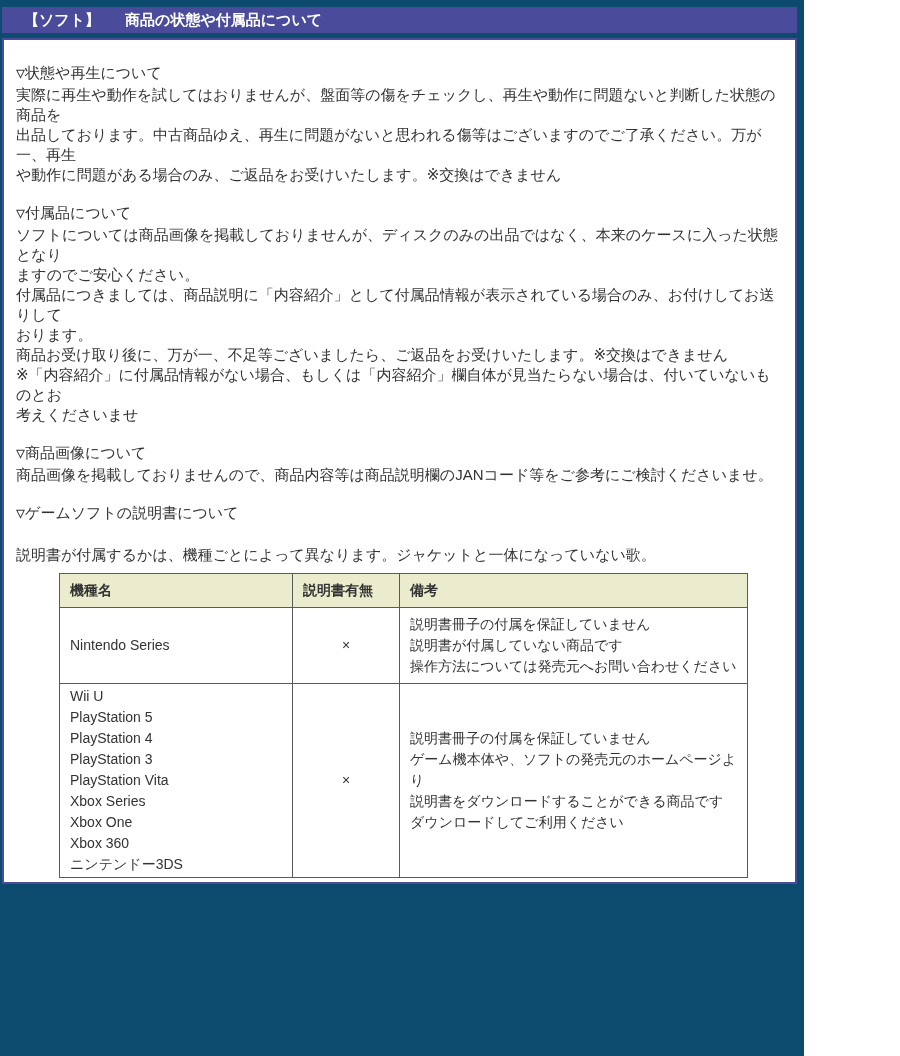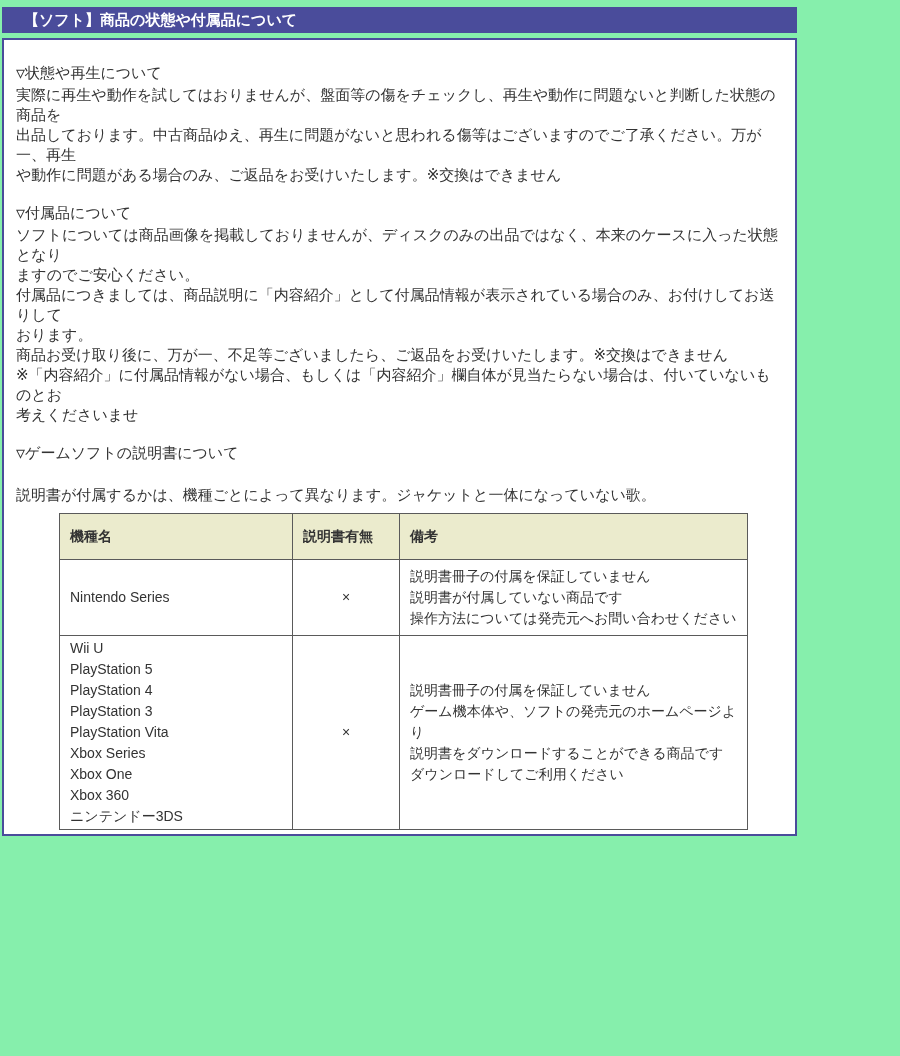--- a/index.html
+++ b/index.html
@@ -2,38 +2,38 @@
 <html><head>
 <meta charset="utf-8">
 <style>
   * { margin: 0; padding: 0; box-sizing: border-box; }
   html, body {
     background: #ffffff;
     font-family: "Liberation Sans", "DejaVu Sans", sans-serif;
     color: #333333;
   }
   .page {
-    width: 900px;
+    width: 804px;
     height: 1056px;
-    background: #86efac;
+    background: #0c4a6e;
     position: relative;
   }
   .titlebar {
     position: absolute;
     left: 2px; top: 7px;
     width: 795px; height: 26px;
     background: #4a4c9b;
     color: #ffffff;
     display: flex;
     align-items: center;
     padding-left: 22px;
     font-size: 15px;
     font-weight: bold;
   }
-  .titlebar .title-main { }
+  .titlebar .title-main { margin-left: 25px; }
   .content {
     position: absolute;
     left: 2px; top: 38px;
     width: 795px;
     border: 2px solid #4a4c9b;
     background: #ffffff;
     padding: 5px 10px 4px 12px;
     font-size: 15px;
     line-height: 20px;
   }
@@ -50,21 +50,21 @@
     font-size: 14px;
     line-height: 21px;
     color: #333333;
     font-weight: normal;
     vertical-align: middle;
     text-align: left;
   }
   .manual-table th {
     background: #ebebcd;
     font-weight: bold;
-    padding: 12px 10px;
+    padding: 6px 10px;
   }
   .col-model  { width: 233px; }
   .col-manual { width: 107px; }
   .col-notes  { width: 348px; }
   td.cell-model { padding: 6px 10px; white-space: pre-line; }
   td.cell-manual { text-align: center; padding: 2px 4px; }
   td.cell-notes { padding: 6px 10px; white-space: pre-line; }
   tr.row-tall td.cell-model, tr.row-tall td.cell-notes { padding-top: 2px; padding-bottom: 2px; }
 </style>
 </head>
@@ -94,20 +94,24 @@
 付属品につきましては、商品説明に「内容紹介」として付属品情報が表示されている場合のみ、お付けしてお送りして
 おります。
 商品お受け取り後に、万が一、不足等ございましたら、ご返品をお受けいたします。※交換はできません
 ※「内容紹介」に付属品情報がない場合、もしくは「内容紹介」欄自体が見当たらない場合は、付いていないものとお
 考えくださいませ</div>
     </div>
 
     <div class="block">
     </div>
 
+    <div class="block">
+      <div class="heading">▽商品画像について</div>
+      <div class="para">商品画像を掲載しておりませんので、商品内容等は商品説明欄のJANコード等をご参考にご検討くださいませ。</div>
+    </div>
 
     <div class="block">
       <div class="heading">▽ゲームソフトの説明書について</div>
     </div>
 
     <div class="block">
       <div class="para">説明書が付属するかは、機種ごとによって異なります。ジャケットと一体になっていない歌。</div>
     </div>
 
     <table class="manual-table">

